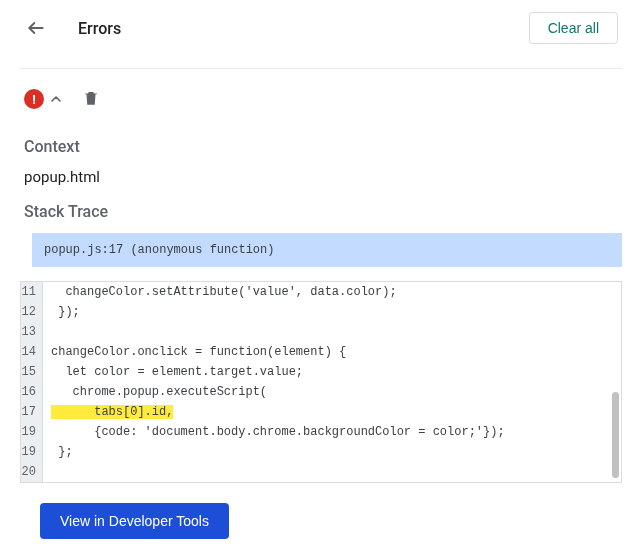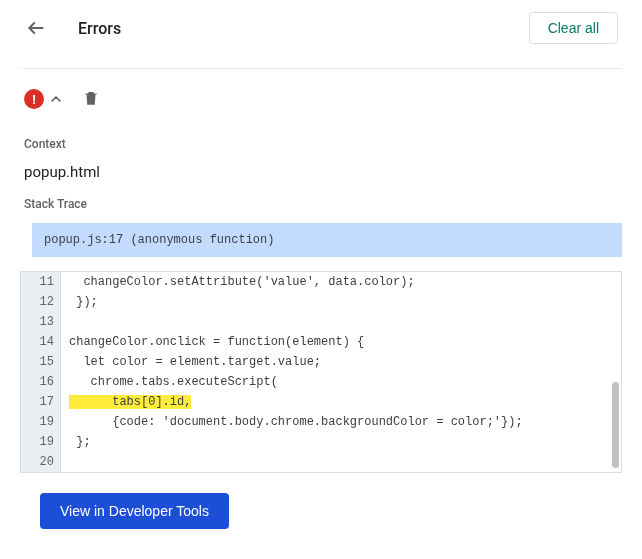--- a/index.html
+++ b/index.html
@@ -76,21 +76,21 @@
       display: flex; align-items: center; justify-content: center;
       cursor: pointer;
       margin-right: 14px;
     }
     .trash {
       color: #5f6368;
       width: 20px; height: 20px;
       cursor: pointer;
     }
     .section-label {
-      font-size: 12px;
+      font-size: 16px;
       font-weight: 500;
       color: #5f6368;
       margin: 16px 4px 12px 4px;
     }
     .context-value {
       font-size: 15px;
       color: #202124;
       margin: 0 4px 8px 4px;
     }
     .stack-frame {
@@ -123,21 +123,21 @@
       height: 44%;
       background: #c1c1c1;
       border-radius: 4px;
     }
     .code-line {
       display: flex;
       align-items: stretch;
       line-height: 20px;
     }
     .gutter {
-      width: 40px;
+      width: 22px;
       text-align: right;
       padding-right: 6px;
       background: #eceff1;
       border-right: 1px solid #dadce0;
       color: #5f6368;
       user-select: none;
     }
     .code-text {
       padding-left: 8px;
       white-space: pre;
@@ -216,21 +216,21 @@
         <div class="code-line">
           <div class="gutter">14</div>
           <div class="code-text">changeColor.onclick = function(element) {</div>
         </div>
         <div class="code-line">
           <div class="gutter">15</div>
           <div class="code-text">  let color = element.target.value;</div>
         </div>
         <div class="code-line">
           <div class="gutter">16</div>
-          <div class="code-text">   chrome.tabs.executeScript(</div>
+          <div class="code-text">   chrome.popup.executeScript(</div>
         </div>
         <div class="code-line">
           <div class="gutter">17</div>
           <div class="code-text"><span class="hl">      tabs[0].id,</span></div>
         </div>
         <div class="code-line">
           <div class="gutter">19</div>
           <div class="code-text">      {code: 'document.body.chrome.backgroundColor = color;'});</div>
         </div>
         <div class="code-line">

